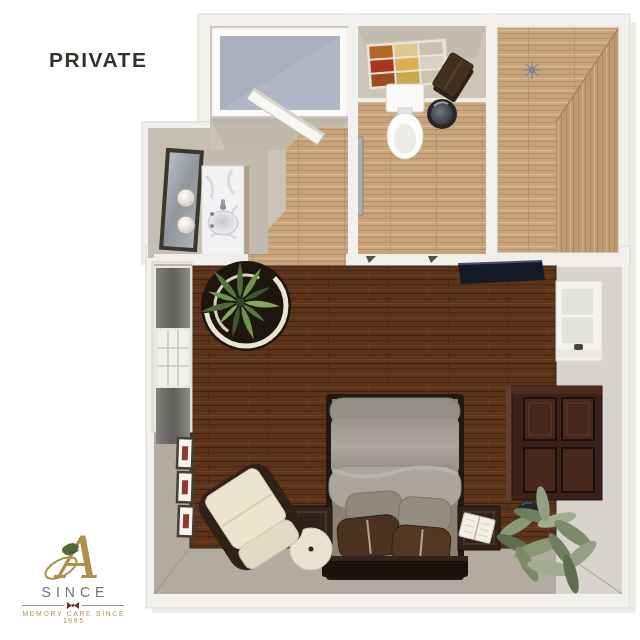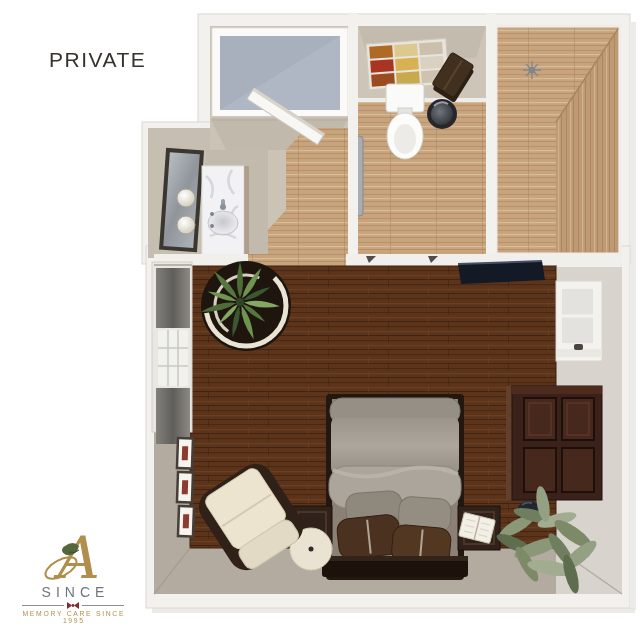--- a/index.html
+++ b/index.html
@@ -1,21 +1,21 @@
 <!DOCTYPE html>
 <html><head>
 <meta charset="utf-8">
 <style>
   html,body{margin:0;padding:0;background:#ffffff;}
   body{width:640px;height:640px;position:relative;overflow:hidden;
        font-family:"Liberation Sans",sans-serif;}
   .canvas{position:absolute;inset:0;}
   .private-label{
     position:absolute;left:49px;top:48px;
-    font-size:21px;letter-spacing:1.5px;color:#35332c;font-weight:400;
+    font-size:21px;letter-spacing:1.5px;color:#35332c;font-weight:700;
   }
   .plan-svg{position:absolute;left:0;top:0;}
   .logo{position:absolute;left:14px;top:520px;width:118px;text-align:center;}
   .logo-monogram-svg{display:block;margin:0 auto;}
   .logo-name{
     font-size:14px;color:#70757b;letter-spacing:5px;padding-left:5px;
     font-weight:500;margin-top:-2px;
   }
   .logo-divider{display:flex;align-items:center;gap:3px;margin:2px 8px 1px 8px;}
   .logo-divider .line{flex:1;height:1px;background:#8a8f94;}

